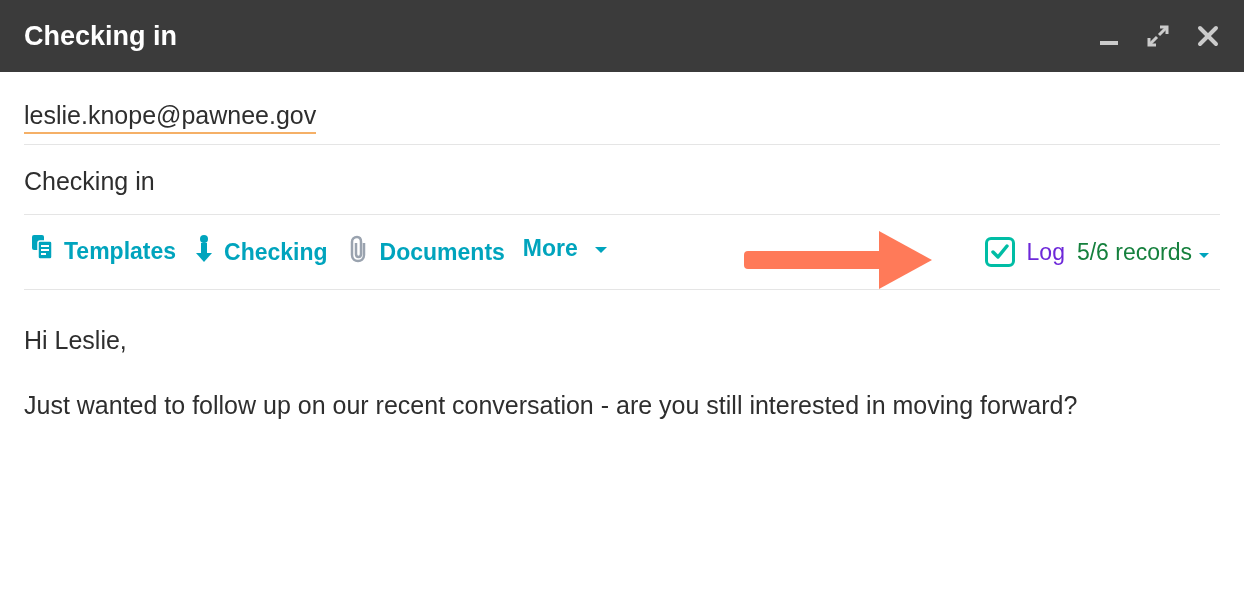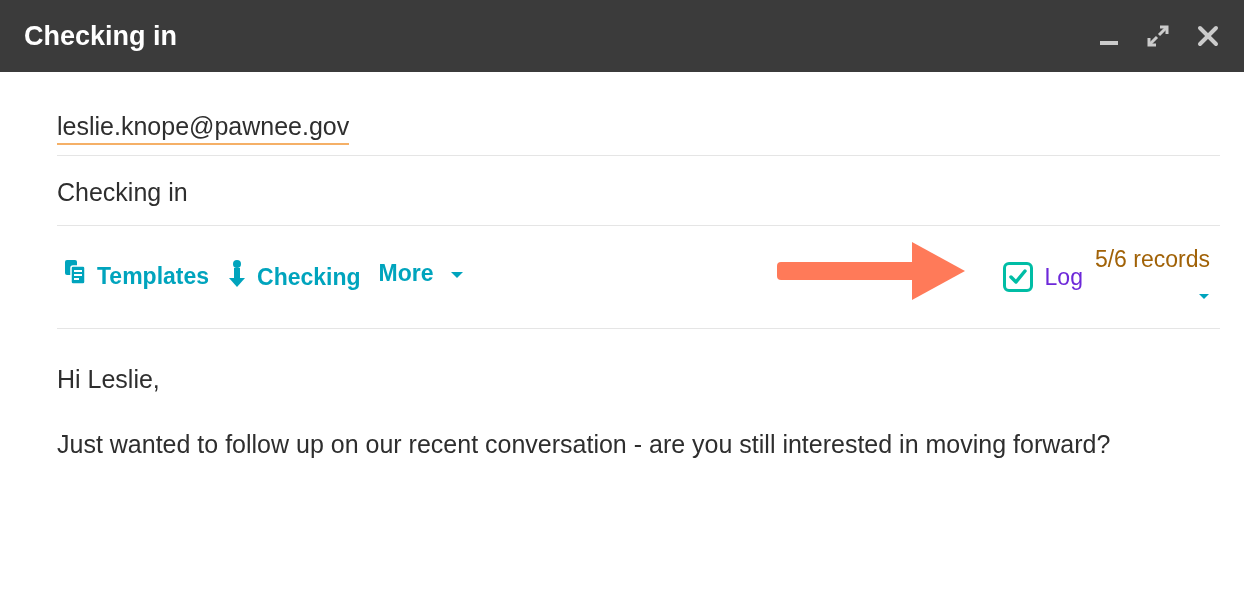--- a/index.html
+++ b/index.html
@@ -24,22 +24,21 @@
     font-weight: 600;
     color: #fff;
   }
   .window-controls {
     display: flex;
     align-items: center;
     gap: 26px;
   }
   .window-controls svg { display: block; }
   .content {
-    padding: 16px 24px;
-    margin-left: 33px;
+    padding: 5px 24px;
   }
   .to-field {
     padding: 24px 0 10px 0;
     border-bottom: 1px solid #e5e5e5;
   }
   .recipient {
     display: inline-block;
     font-size: 25px;
     color: #2e2e2e;
     border-bottom: 2px solid #f5b067;
@@ -101,26 +100,25 @@
     background: #fff;
     cursor: pointer;
   }
   .checkbox svg { display: block; }
   .check-label {
     font-size: 23px;
     color: #6d28d9;
   }
   .records-link {
     font-size: 23px;
-    color: #a16207;
+    color: #15803d;
     cursor: pointer;
     display: flex;
-    align-items: flex-end;
+    align-items: center;
     gap: 6px;
-    flex-direction: column;
   }
   .records-link .caret { margin-top: 2px; }
   .body-area {
     padding: 28px 0 0 0;
     font-size: 25px;
     color: #2e2e2e;
     line-height: 1.8;
   }
   .body-area p { margin-bottom: 20px; }
   .arrow-annotation {
@@ -186,20 +184,28 @@
         <span>
           <svg width="20" height="28" viewBox="0 0 20 28" fill="#00a4bd">
             <circle cx="10" cy="4" r="4"></circle>
             <rect x="7" y="8" width="6" height="10"></rect>
             <path d="M2 18 L18 18 L10 27 Z"></path>
           </svg>
         </span>
         <span>Checking</span>
       </div>
 
+      <div class="tool">
+        <span>
+          <svg width="24" height="28" viewBox="0 0 24 28" fill="none" stroke="#9aa3af" stroke-width="2.5">
+            <path d="M18 8 L18 20 C18 24 15 26 12 26 C9 26 6 24 6 20 L6 7 C6 4 8 2 11 2 C14 2 15 4 15 7 L15 19 C15 21 14 22 12.5 22 C11 22 10 21 10 19 L10 8"></path>
+          </svg>
+        </span>
+        <span>Documents</span>
+      </div>
 
       <div class="tool">
         <span>More</span>
         <span class="more-caret">
           <svg width="14" height="10" viewBox="0 0 14 10">
               <path d="M1 1 L7 7 L13 1 Z" fill="#00a4bd"></path>
             </svg>
         </span>
       </div>
     </div>

